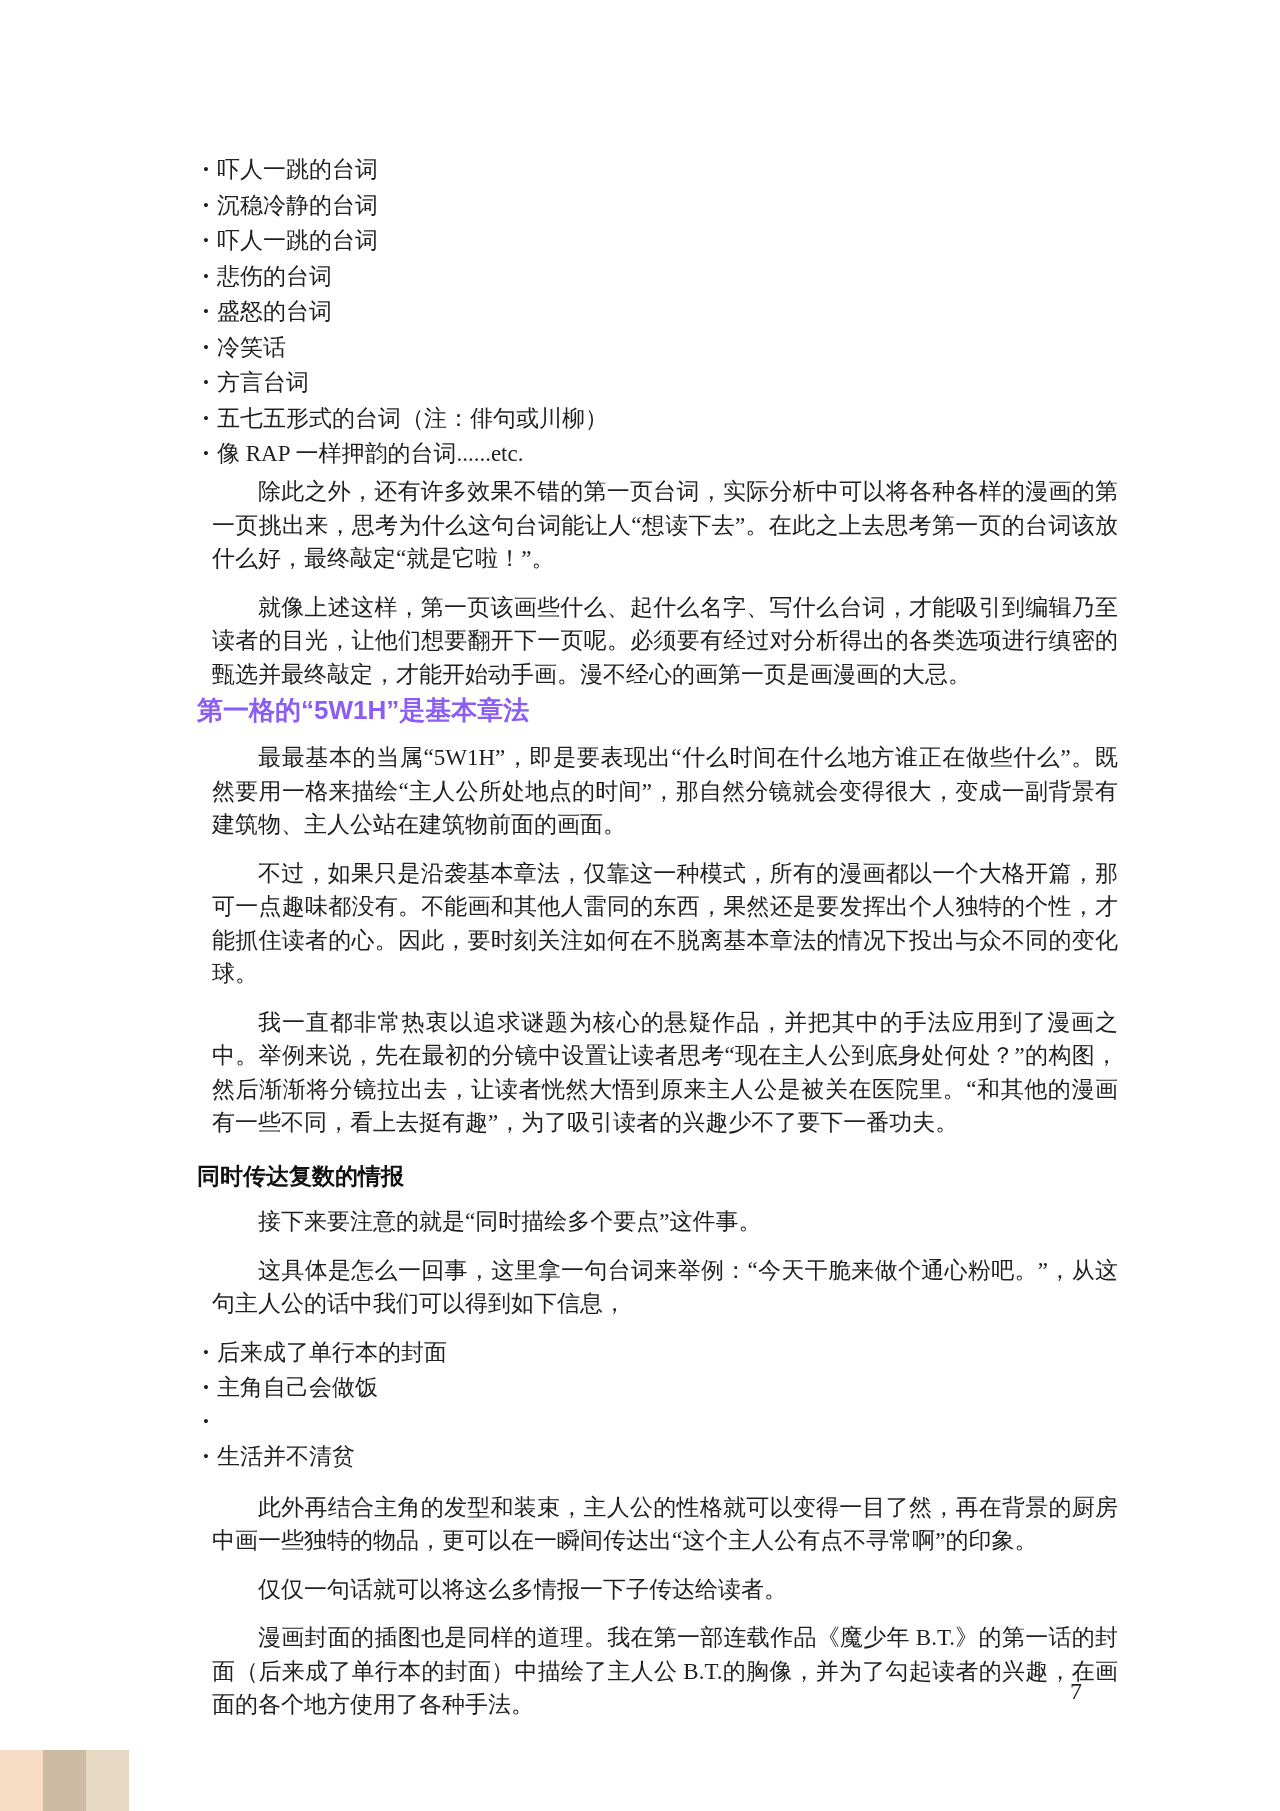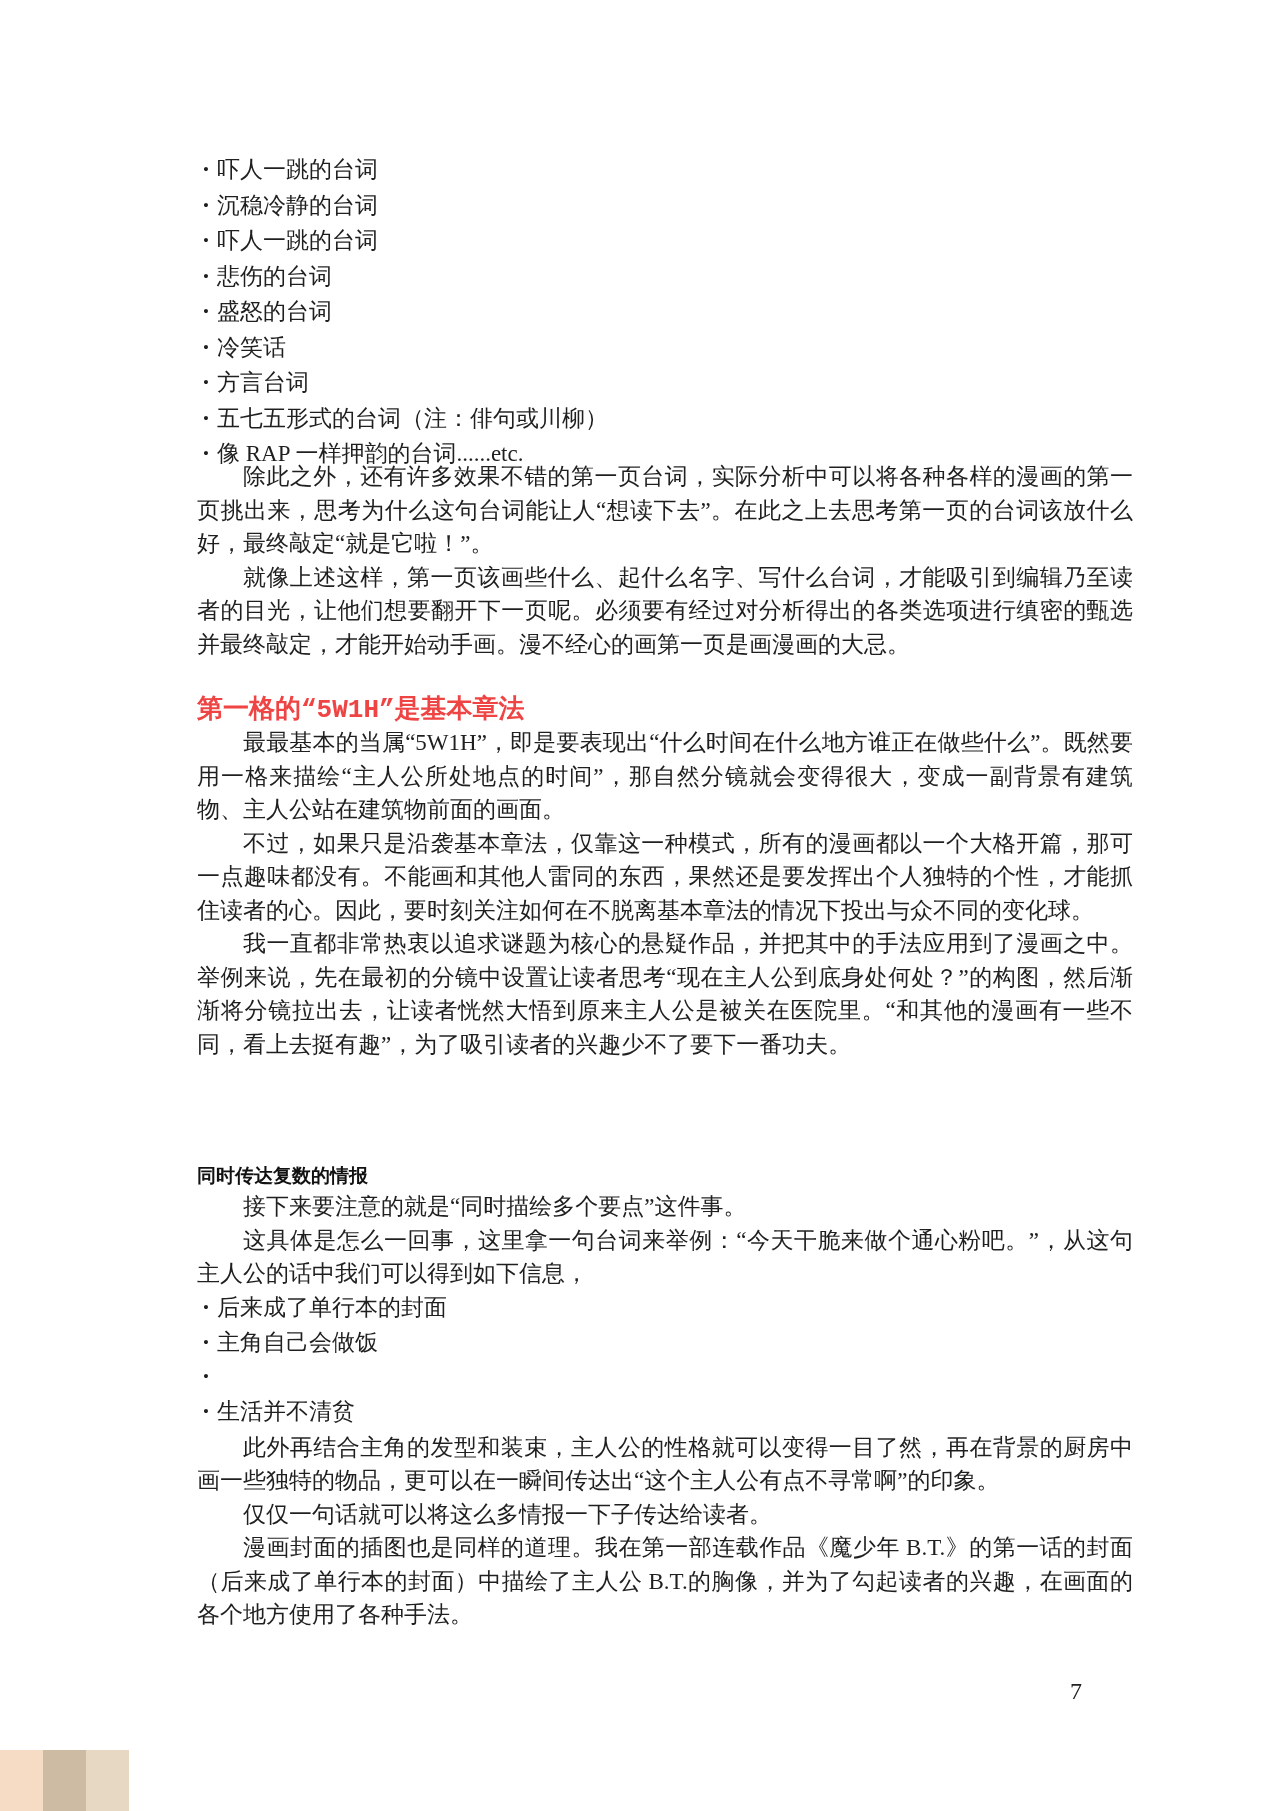--- a/index.html
+++ b/index.html
@@ -19,21 +19,21 @@
   
   .abs { position: absolute; }
   .body-block {
     left: 197px;
     width: 936px;
     font-size: 23px;
     line-height: 33.5px;
     text-align: justify;
   }
   .body-block p {
-    margin: 0;
+    margin: 15px;
     padding: 0;
     text-indent: 2em;
   }
   
   ul.bullets {
     list-style: none;
     margin: 0;
     padding: 0;
     font-size: 23px;
     line-height: 33.5px;
@@ -48,33 +48,33 @@
     width: 14px;
     font-size: 17px;
     position: relative;
     top: -2px;
   }
   
   .h-main {
     left: 197px;
     top: 695px;
     margin: 0;
-    font-family: Liberation Mono, monospace;
+    font-family: Liberation Sans, sans-serif;
     font-weight: bold;
     font-size: 26px;
     line-height: 30px;
-    color: #ef4444;
+    color: #8b5cf6;
   }
   .h-sub {
     left: 197px;
     top: 1163px;
     margin: 0;
     font-family: "Liberation Sans", "DejaVu Sans", sans-serif;
     font-weight: bold;
-    font-size: 19px;
+    font-size: 23px;
     line-height: 26px;
     color: #111111;
   }
   
   .page-number {
     left: 1070px;
     top: 1678px;
     font-size: 24px;
     line-height: 26px;
     color: #222222;

